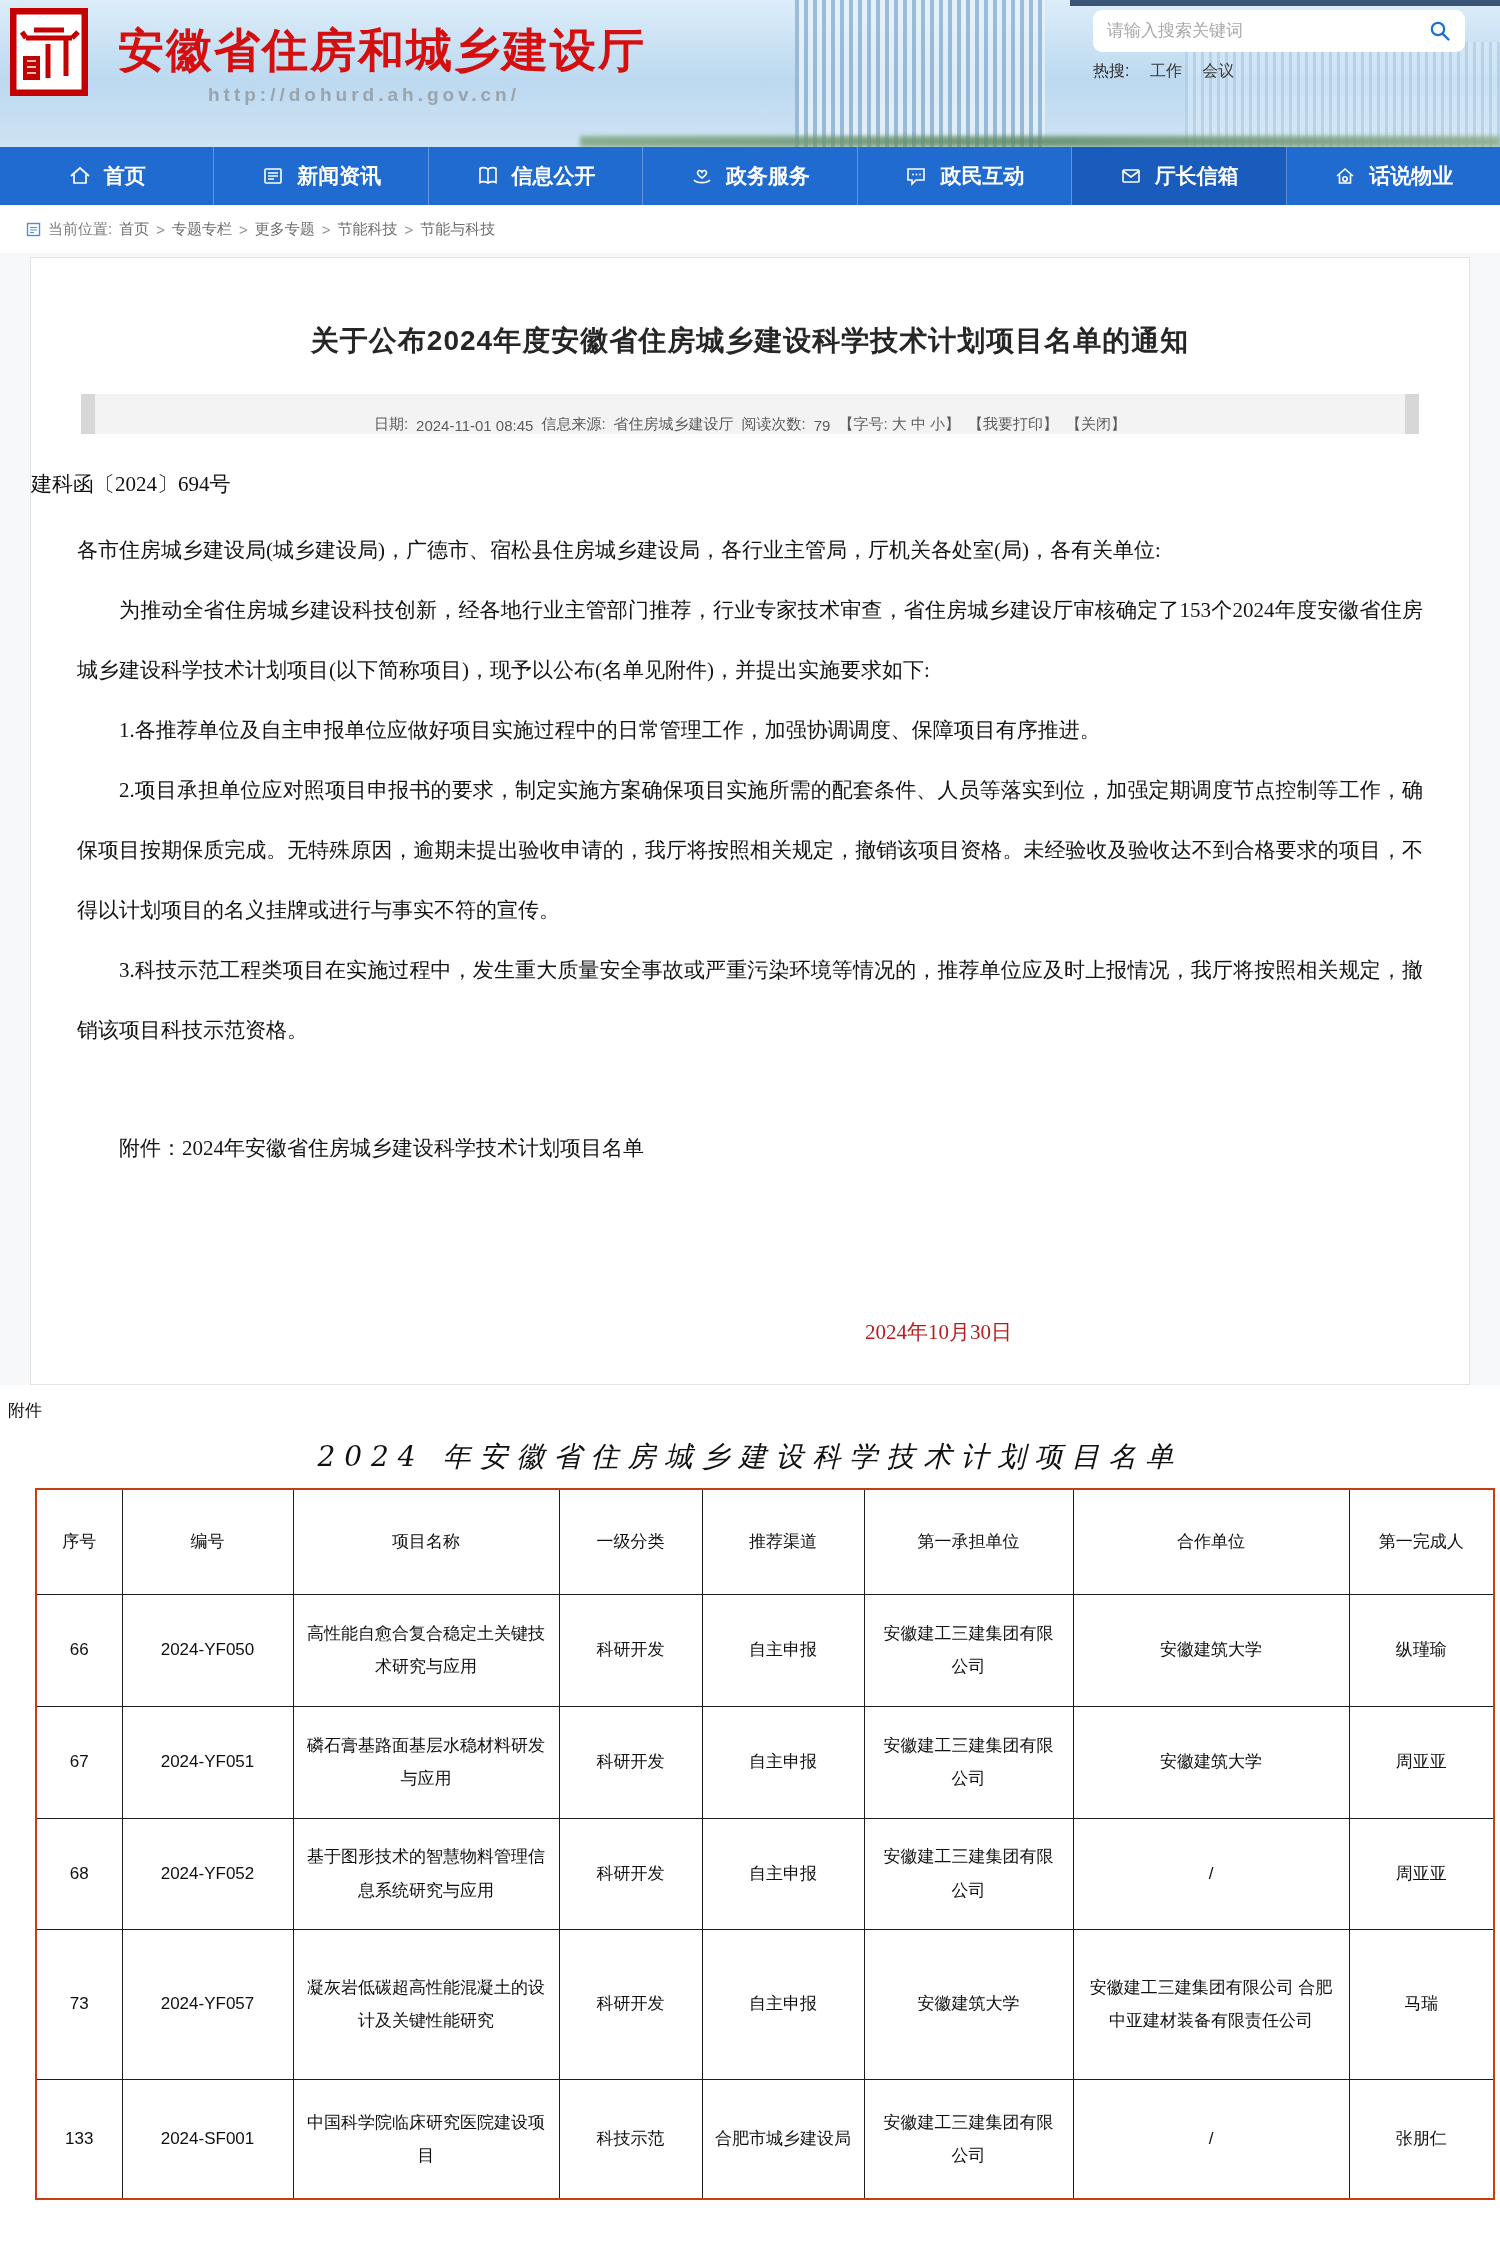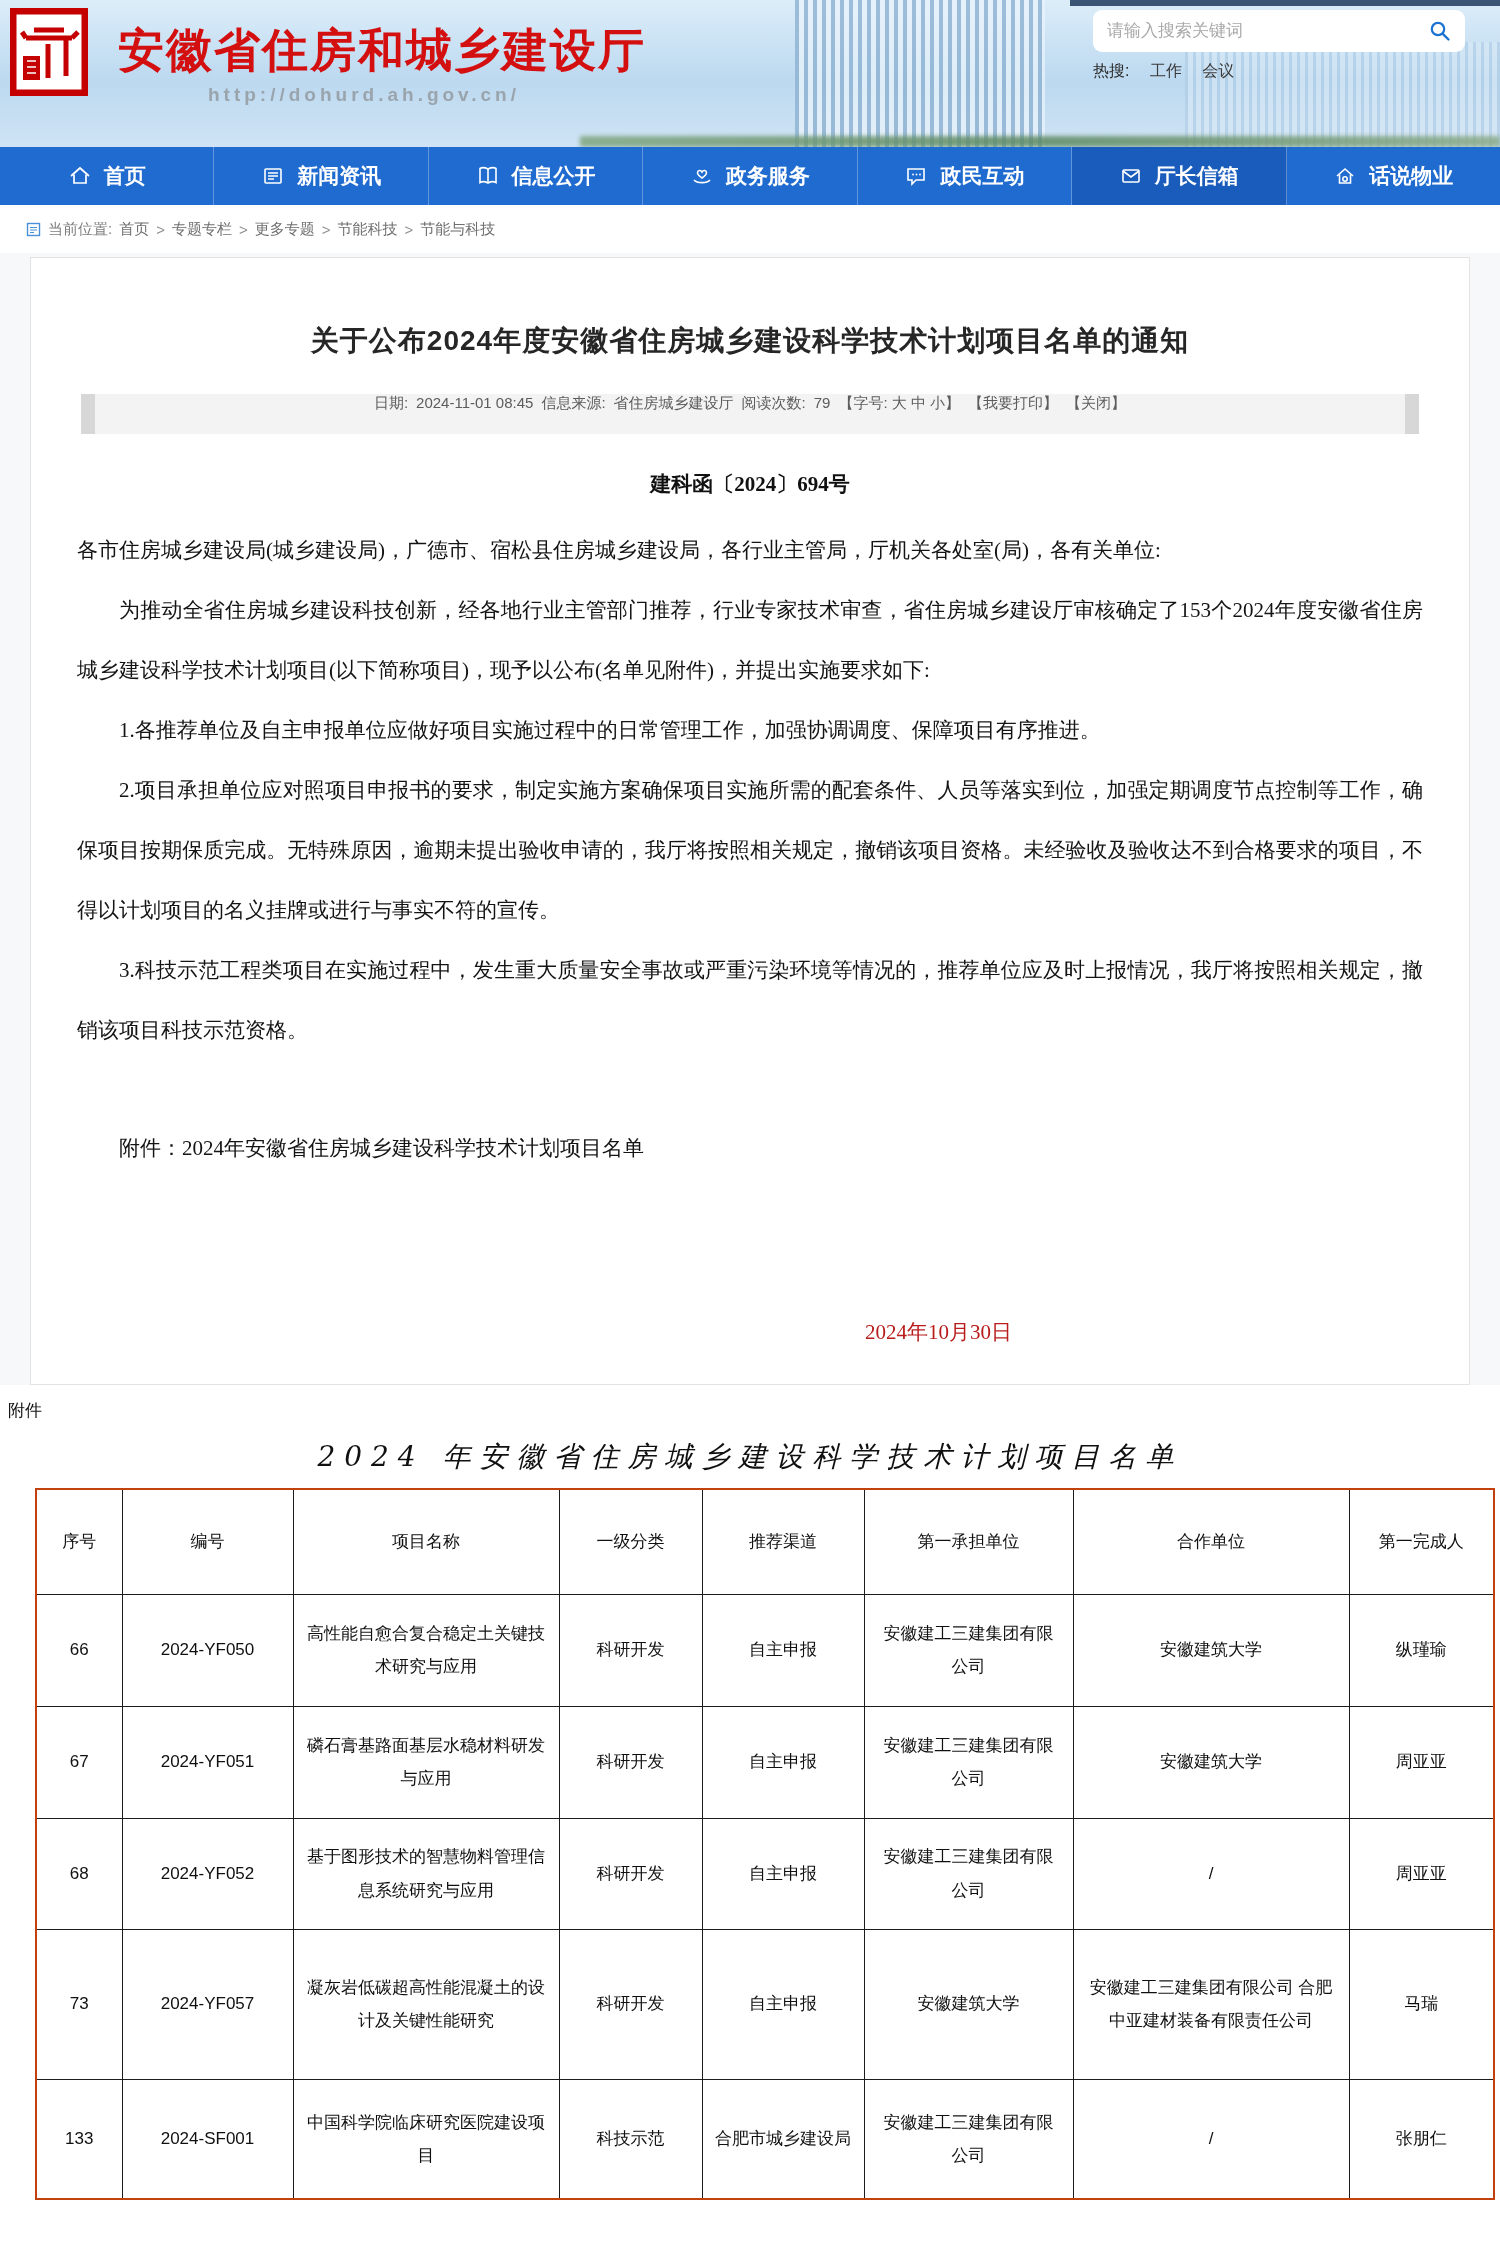--- a/index.html
+++ b/index.html
@@ -50,25 +50,25 @@
     font-size:15px; color:#7d7d7d; gap:7px; background:#ffffff; }
   .breadcrumb .crumb { color:#6f6f6f; cursor:pointer; }
   .breadcrumb .sep { color:#8f8f8f; }
 
   
   .main-wrap { background:#f7f8f9; padding:4px 30px 0; }
   .card { background:#ffffff; border:1px solid #e3e3e3; padding-bottom:38px; }
   .article-title { text-align:center; padding-top:64px; font-size:28px; font-weight:bold;
     color:#262626; letter-spacing:1px; }
   .meta-bar { margin:34px 50px 0; height:40px; background:#f3f3f3; position:relative;
-    display:flex; align-items:flex-start; justify-content:center; font-size:15px; color:#5c5c5c; }
+    display:flex; align-items:flex-end; justify-content:center; font-size:15px; color:#5c5c5c; }
   .meta-bar span { margin:0 4px; white-space:nowrap; }
   .meta-cap { position:absolute; top:0; width:14px; height:100%; background:#d7d7d7; }
   .meta-cap.left { left:0; } .meta-cap.right { right:0; }
-  .doc-number { text-align:center; margin-top:36px; font-size:21px; font-weight:bold;
+  .doc-number { margin-top:36px; font-size:21px; font-weight:normal;
     color:#101010; font-family:"Liberation Serif",serif; }
   .article-body { margin:22px 46px 0; font-family:"Liberation Serif",serif; font-size:21px;
     color:#141414; line-height:60px; text-align:justify; }
   .article-body p { margin:0; }
   .article-body p.indent { text-indent:2em; }
   .sign-date { margin:140px 0 0 58%; font-size:21px; color:#b91c1c;
     font-family:"Liberation Serif",serif; }
 
   
   .attach-section { background:#ffffff; padding:10px 0 0 0; }

